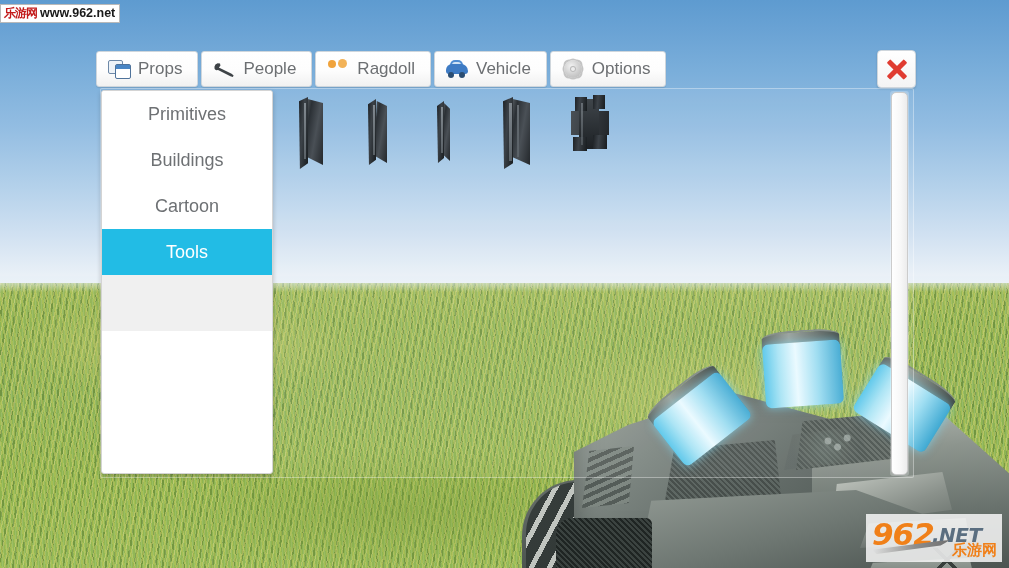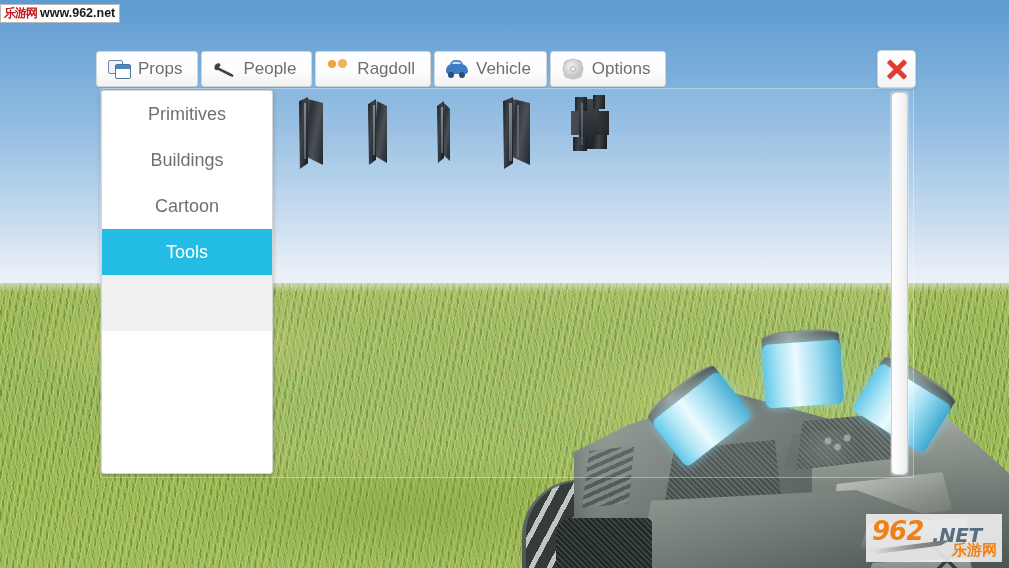--- a/index.html
+++ b/index.html
@@ -173,21 +173,21 @@
   .wm-url { color: #1a1a1a; font-weight: bold; font-size: 12.5px; }
 
   .wm-bottom {
     position: absolute; right: 7px; bottom: 6px;
     width: 136px; height: 48px;
     background: rgba(246,246,246,0.86);
     display: block; overflow: hidden;
   }
   .wm-962 {
     position: absolute; left: 6px; top: 2px;
-    font-size: 26px; font-weight: bold; font-style: italic;
+    font-size: 31px; font-weight: bold; font-style: italic;
     color: #F08019; letter-spacing: -1px;
     font-family: "DejaVu Sans", sans-serif;
   }
   .wm-net {
     position: absolute; left: 66px; top: 9px;
     font-size: 20px; font-weight: bold; font-style: italic;
     color: #5a6e80; letter-spacing: -0.5px;
     font-family: "DejaVu Sans", sans-serif;
   }
   .wm-cn2 {

